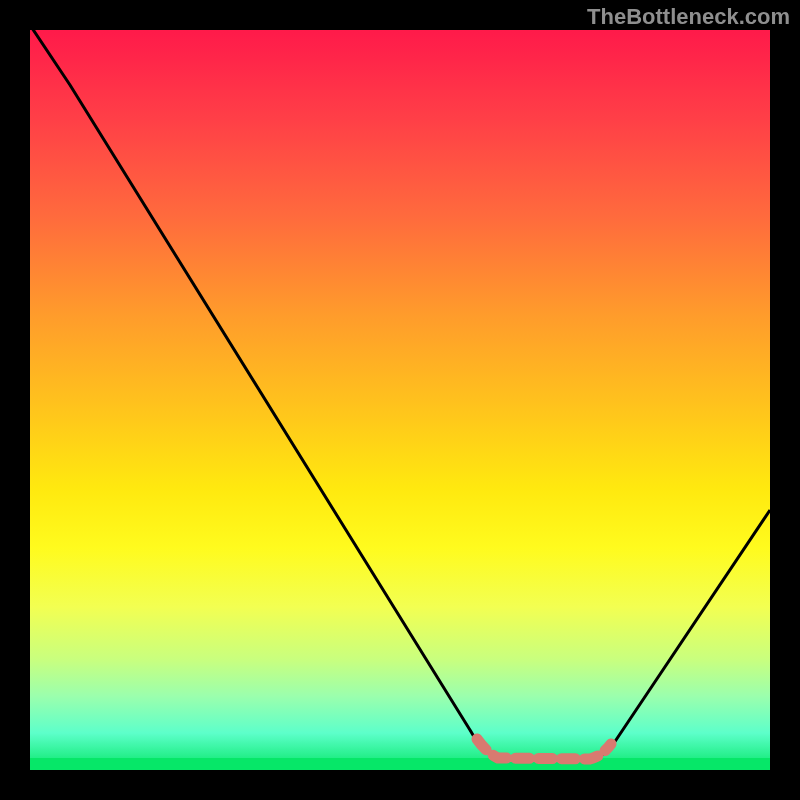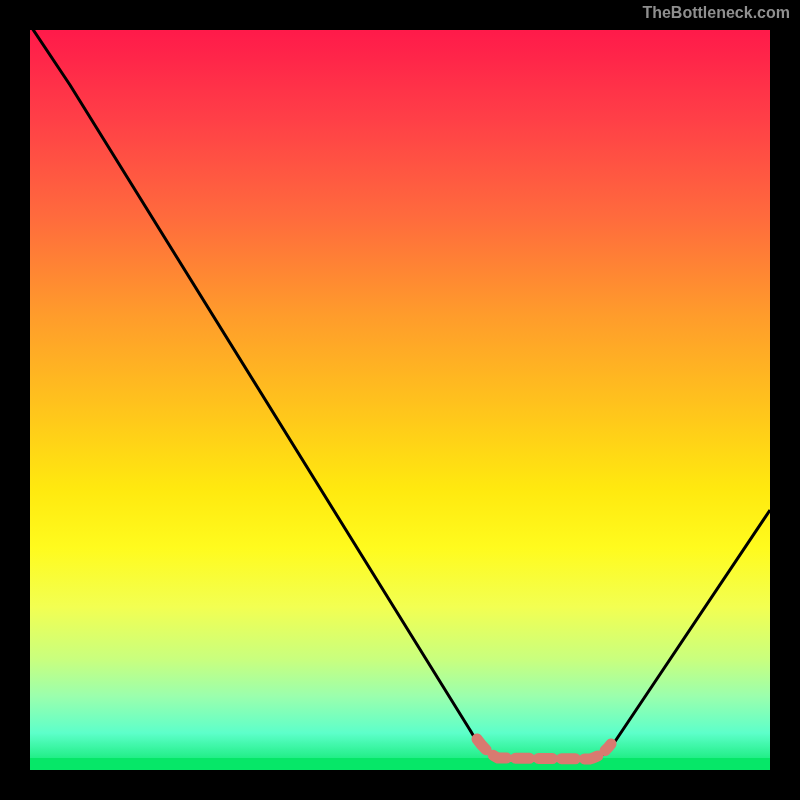--- a/index.html
+++ b/index.html
@@ -3,21 +3,21 @@
 <meta charset="utf-8">
 <style>
   * { margin: 0; padding: 0; box-sizing: border-box; }
   html, body { width: 800px; height: 800px; overflow: hidden; background: #000; }
   .container { position: relative; width: 800px; height: 800px; background: #000; }
   .attribution {
     position: absolute;
     top: 4px;
     right: 10px;
     font-family: Arial, sans-serif;
-    font-size: 16px;
+    font-size: 22px;
     font-weight: bold;
     color: #8f8f8f;
     z-index: 3;
   }
   .plot-area {
     position: absolute;
     left: 30px;
     top: 30px;
     width: 740px;
     height: 740px;

